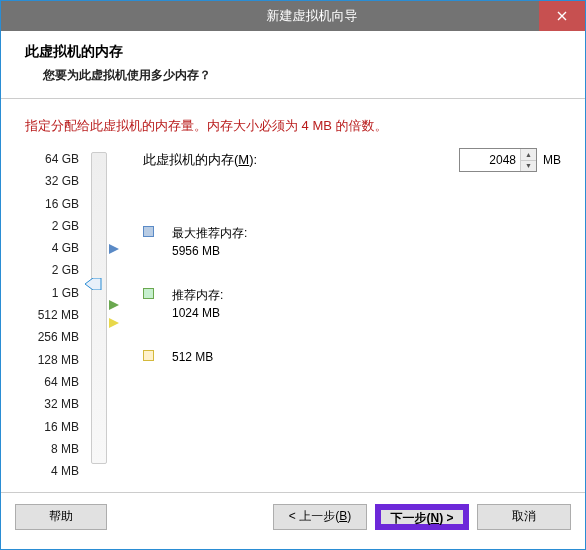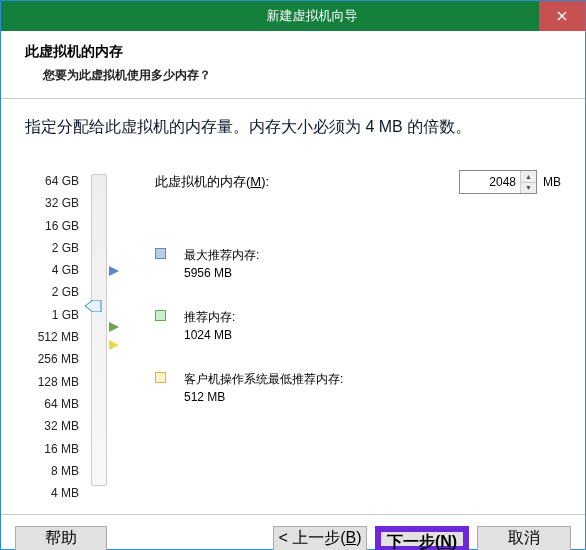--- a/index.html
+++ b/index.html
@@ -1,28 +1,28 @@
 <!DOCTYPE html>
 <html><head>
 <meta charset="utf-8">
 <style>
 * { box-sizing: border-box; margin: 0; padding: 0; }
 body { font-family: "Microsoft YaHei", "SimSun", sans-serif; font-size: 12px; background: #fff; }
 .window { width: 586px; height: 550px; border: 1px solid #2a8dd4; }
-.titlebar { height: 30px; background: #15803d; display: flex; align-items: center; justify-content: center; position: relative; padding-left: 38px; }
+.titlebar { height: 30px; background: #737373; display: flex; align-items: center; justify-content: center; position: relative; padding-left: 38px; }
 .title { color: #fff; font-size: 13px; }
 .close { position: absolute; right: 0; top: 0; width: 46px; height: 30px; background: #c75050; color: #fff; display: flex; align-items: center; justify-content: center; cursor: pointer; }
 .close svg { width: 10px; height: 10px; }
 .body { padding: 0; }
 .header { padding: 12px 28px 14px 24px; border-bottom: 1px solid #ccc; }
 .header-title { font-size: 14px; font-weight: bold; color: #000; margin-bottom: 6px; }
 .header-sub { font-size: 12px; color: #222; padding-left: 18px; font-weight: bold; }
 .content { padding: 18px 24px 10px 24px; }
-.desc { font-size: 16px; color: #0f172a; margin-bottom: 32px; }
-.mem-area { display: flex; gap: 20px; }
+.desc { font-size: 13px; color: #b91c1c; margin-bottom: 13px; }
+.mem-area { display: flex; gap: 8px; }
 .slider-col { display: flex; }
 .labels-col { width: 54px; text-align: right; line-height: 22.3px; color: #222; }
 .labels-col div { height: 22.3px; }
 .track-col { width: 40px; position: relative; }
 .track { position: absolute; left: 12px; top: 4px; width: 16px; height: 312px; background: linear-gradient(#eee,#f8f8f8); border: 1px solid #ccc; border-radius: 2px; }
 .thumb { position: absolute; left: 4px; top: 130px; }
 .marker { position: absolute; left: 30px; }
 .marker svg { display: block; }
 .info-col { flex: 1; padding-left: 16px; }
 .toprow { display: flex; align-items: center; margin-bottom: 36px; }
@@ -37,21 +37,21 @@
 .unit { font-size: 12px; }
 .recblock { display: flex; gap: 10px; margin-bottom: 26px; }
 .sq { width: 11px; height: 11px; border: 1px solid; margin-top: 2px; }
 .sq.blue { border-color: #5a8ac6; background: #b8cce4; }
 .sq.green { border-color: #6aa84f; background: #c6efce; }
 .sq.yellow { border-color: #d4b93c; background: #fff2cc; }
 .rectext { line-height: 18px; margin-left: 8px; }
 .reclbl { display: block; }
 .recval { display: block; }
 .footer { height: 48px; border-top: 1px solid #ccc; padding: 10px 14px; display: flex; align-items: center; gap: 8px; }
-.btn { height: 26px; border: 1px solid #adadad; background: #e1e1e1; font-size: 16px; cursor: pointer; font-family: inherit; }
+.btn { height: 26px; border: 1px solid #adadad; background: #e1e1e1; font-size: 12px; cursor: pointer; font-family: inherit; }
 .btn.help { width: 92px; }
 .btn.nav { width: 94px; }
 .btn.default { border: 6px solid #6d28d9; font-weight: bold; }
 .spacer { flex: 1; }
 </style>
 </head>
 <body>
 
 <div class="window">
   <div class="titlebar">
@@ -145,21 +145,20 @@
             <div class="sq green"></div>
             <div class="rectext">
               <span class="reclbl">推荐内存:</span>
               <span class="recval">1024 MB</span>
             </div>
           </div>
 
           <div class="recblock">
             <div class="sq yellow"></div>
             <div class="rectext">
-              <span class="reclbl">客户机操作系统最低推荐内存:</span>
               <span class="recval">512 MB</span>
             </div>
           </div>
         </div>
       </div>
     </div>
 
     <div class="footer" style="position:relative">
       <button class="btn help">帮助</button>
       <div class="spacer"></div>

